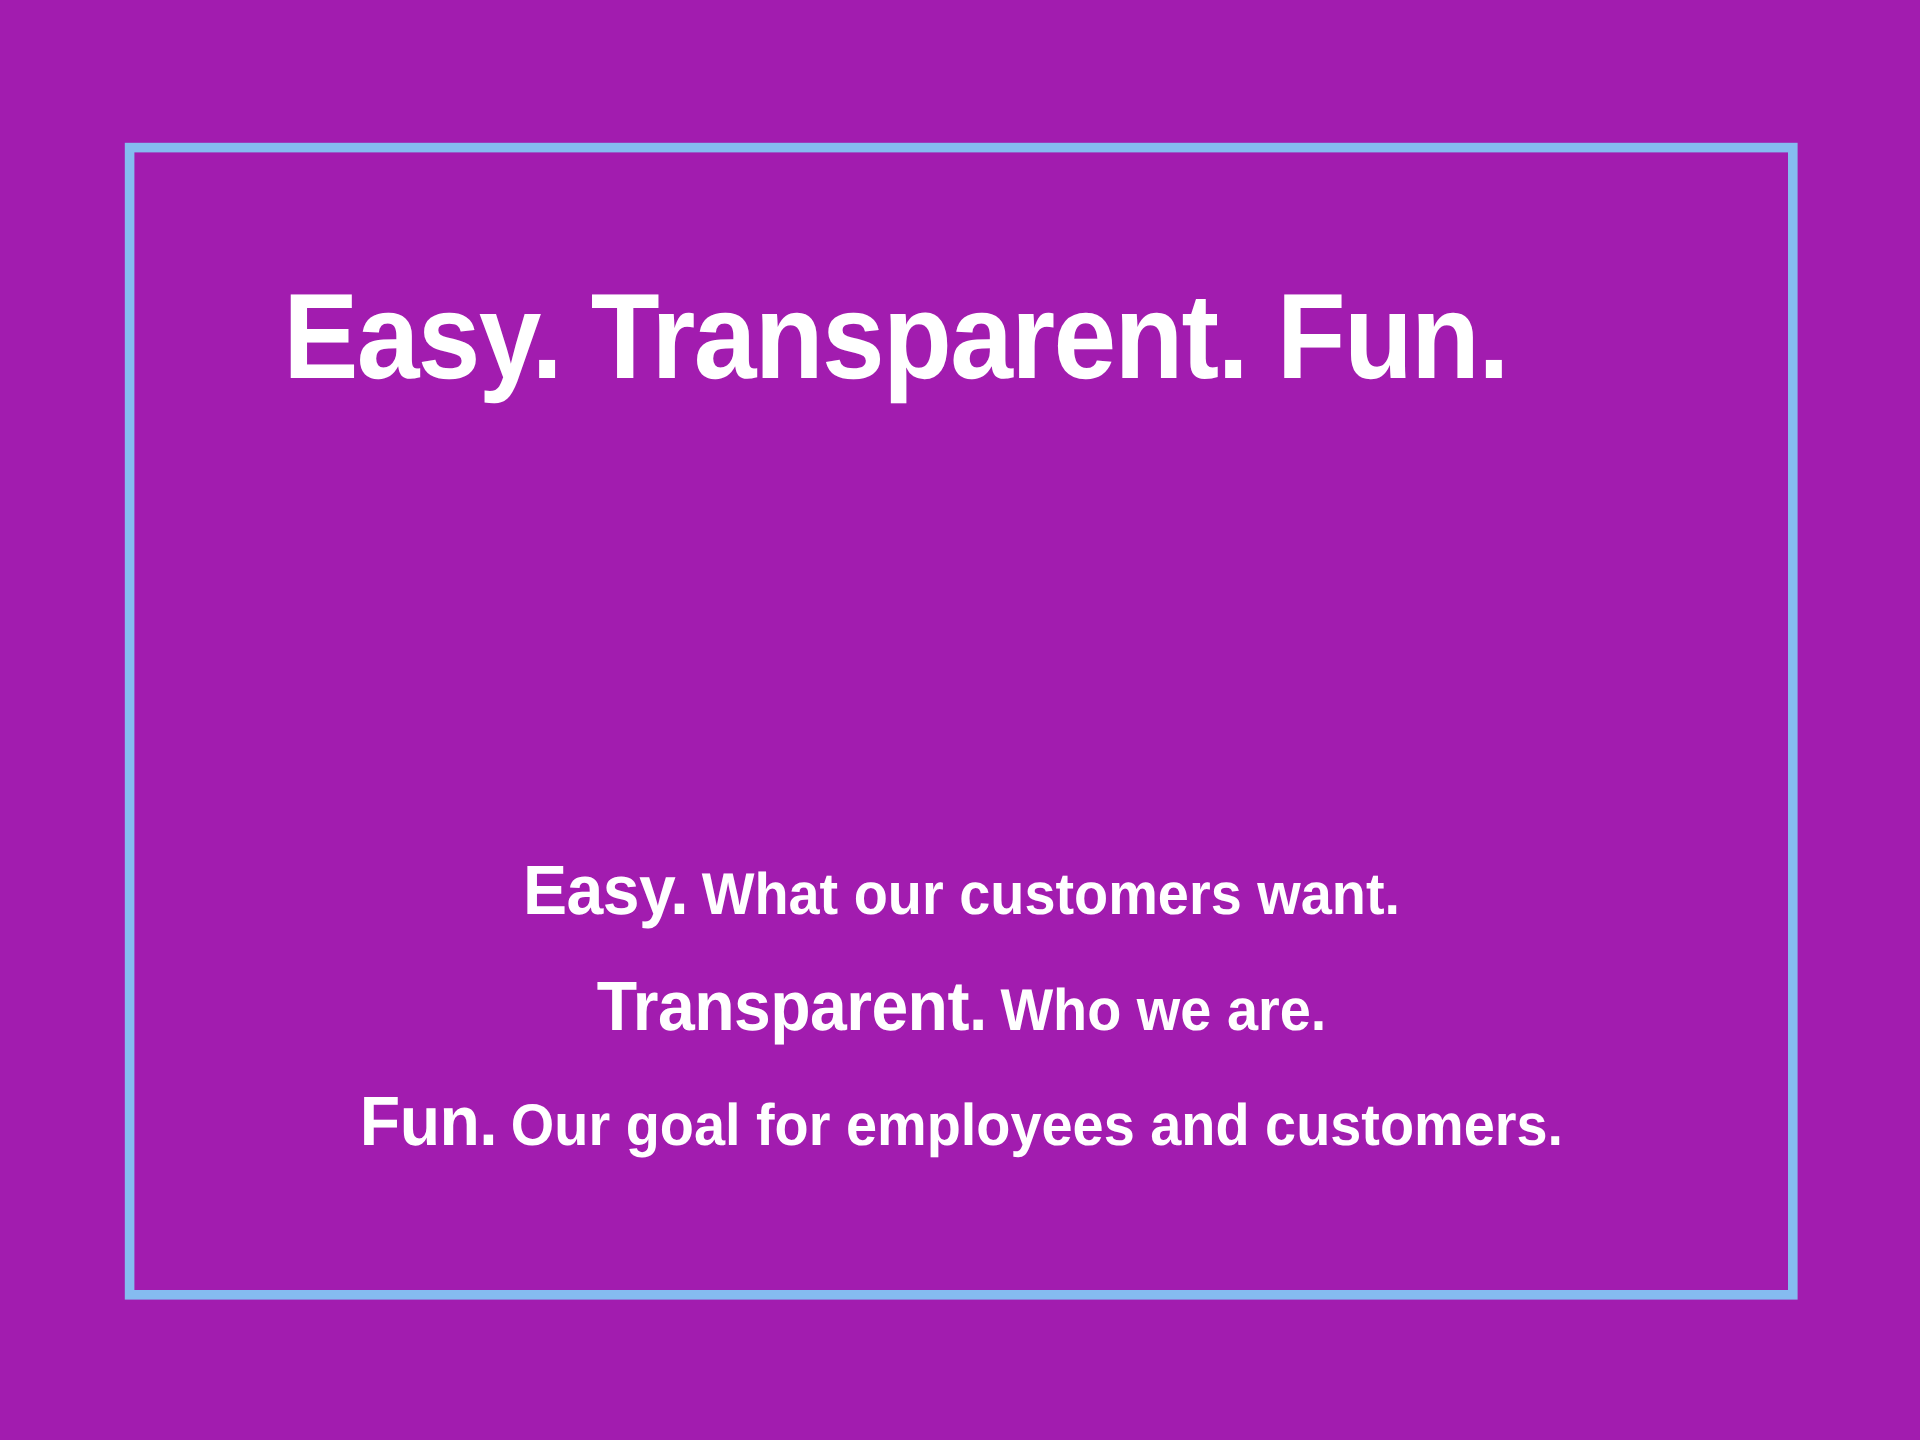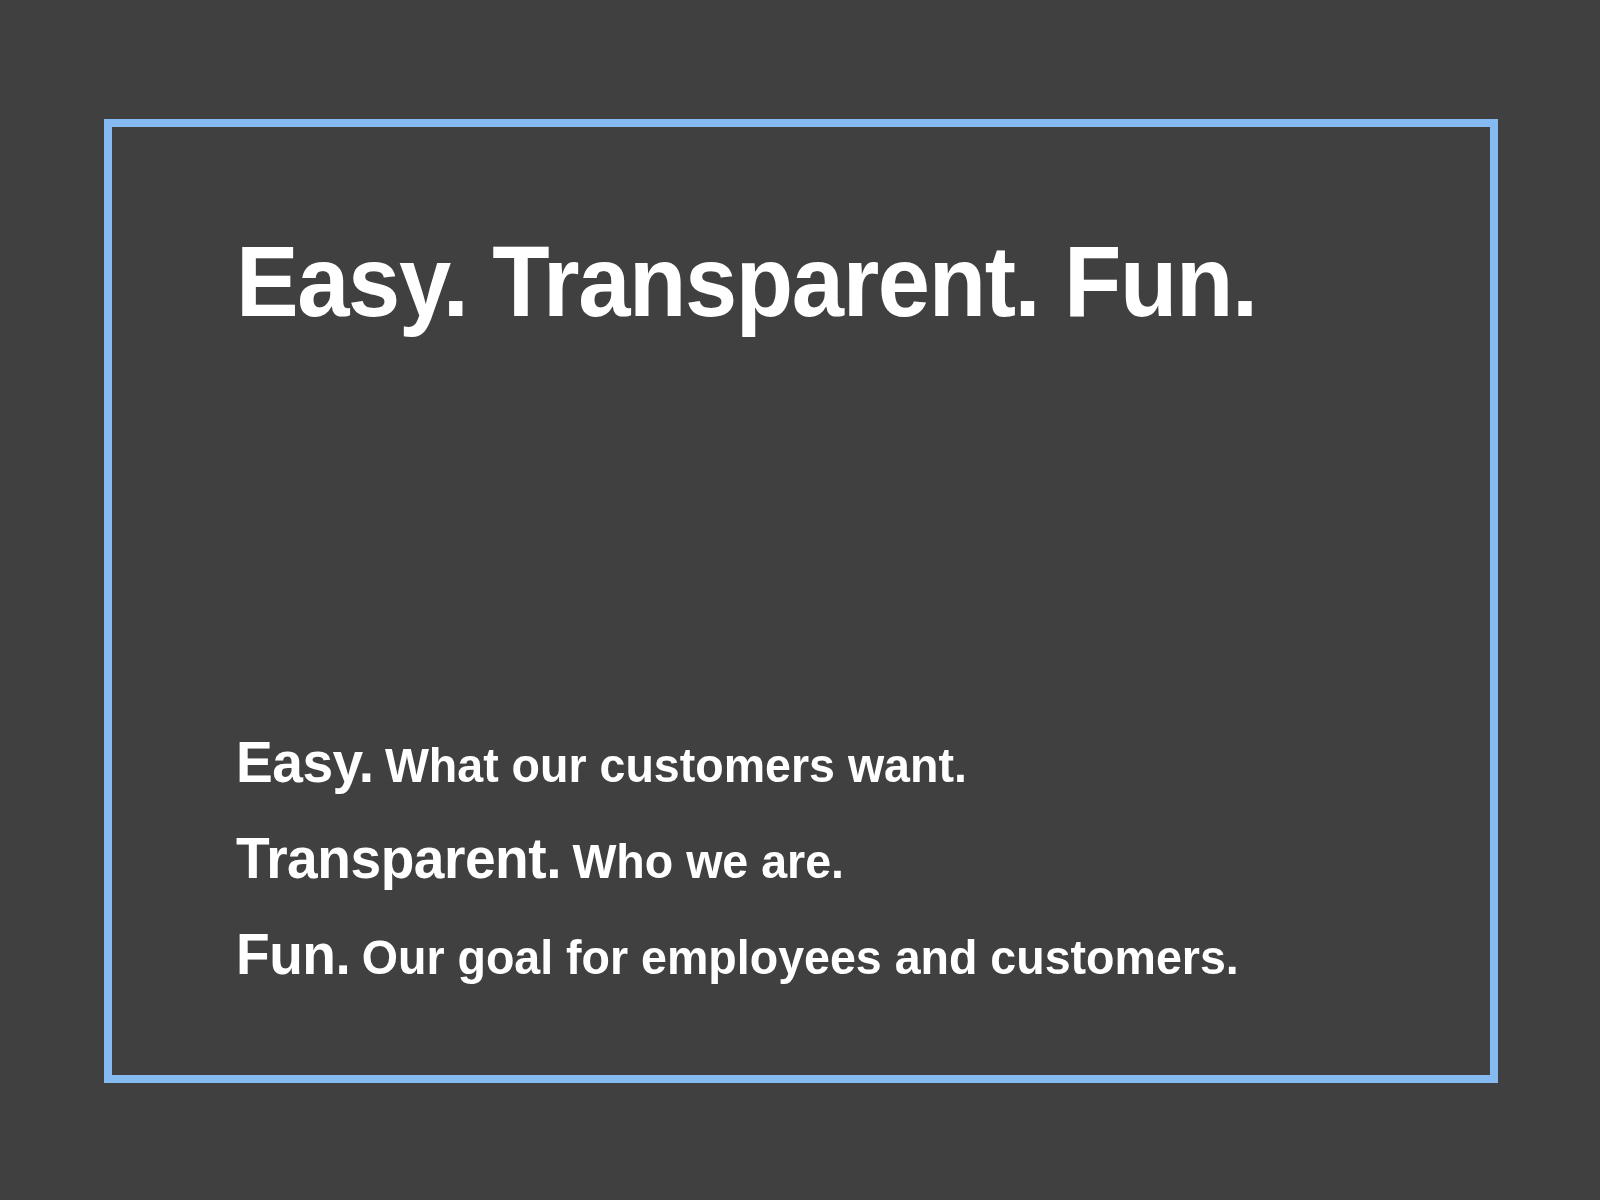--- a/index.html
+++ b/index.html
@@ -73,21 +73,21 @@
     font-size: 45px;
     line-height: 67px;
     color: #FFFFFF;
     white-space: nowrap;
     transform: scaleX(0.95);
     transform-origin: left center;
   }
 
   .pillars {
     position: absolute;
-    top: 602px;
+    top: 583px;
     left: 0;
     width: 1190px;
   }
 
   .pillar-line {
     margin: 0;
     line-height: 81px;
     color: #FFFFFF;
     white-space: nowrap;
     transform: scaleX(0.95);
@@ -110,21 +110,21 @@
   }
 
   .sp {
     display: inline-block;
     width: 12px;
   }
 </style>
 </head>
 <body style="background: rgb(3, 71, 139);">
 
-<div id="slide" style="background: #404040; color: rgb(255, 255, 255);">
+<div id="slide" style="background: #a21caf; color: rgb(255, 255, 255); text-align: center;">
 
   <div id="frame" style="border-color: rgb(133, 187, 240);"></div>
 
   <div id="content">
 
     <h1 class="headline">Easy. Transparent. Fun.</h1>
 
 
     <div class="pillars">
 

